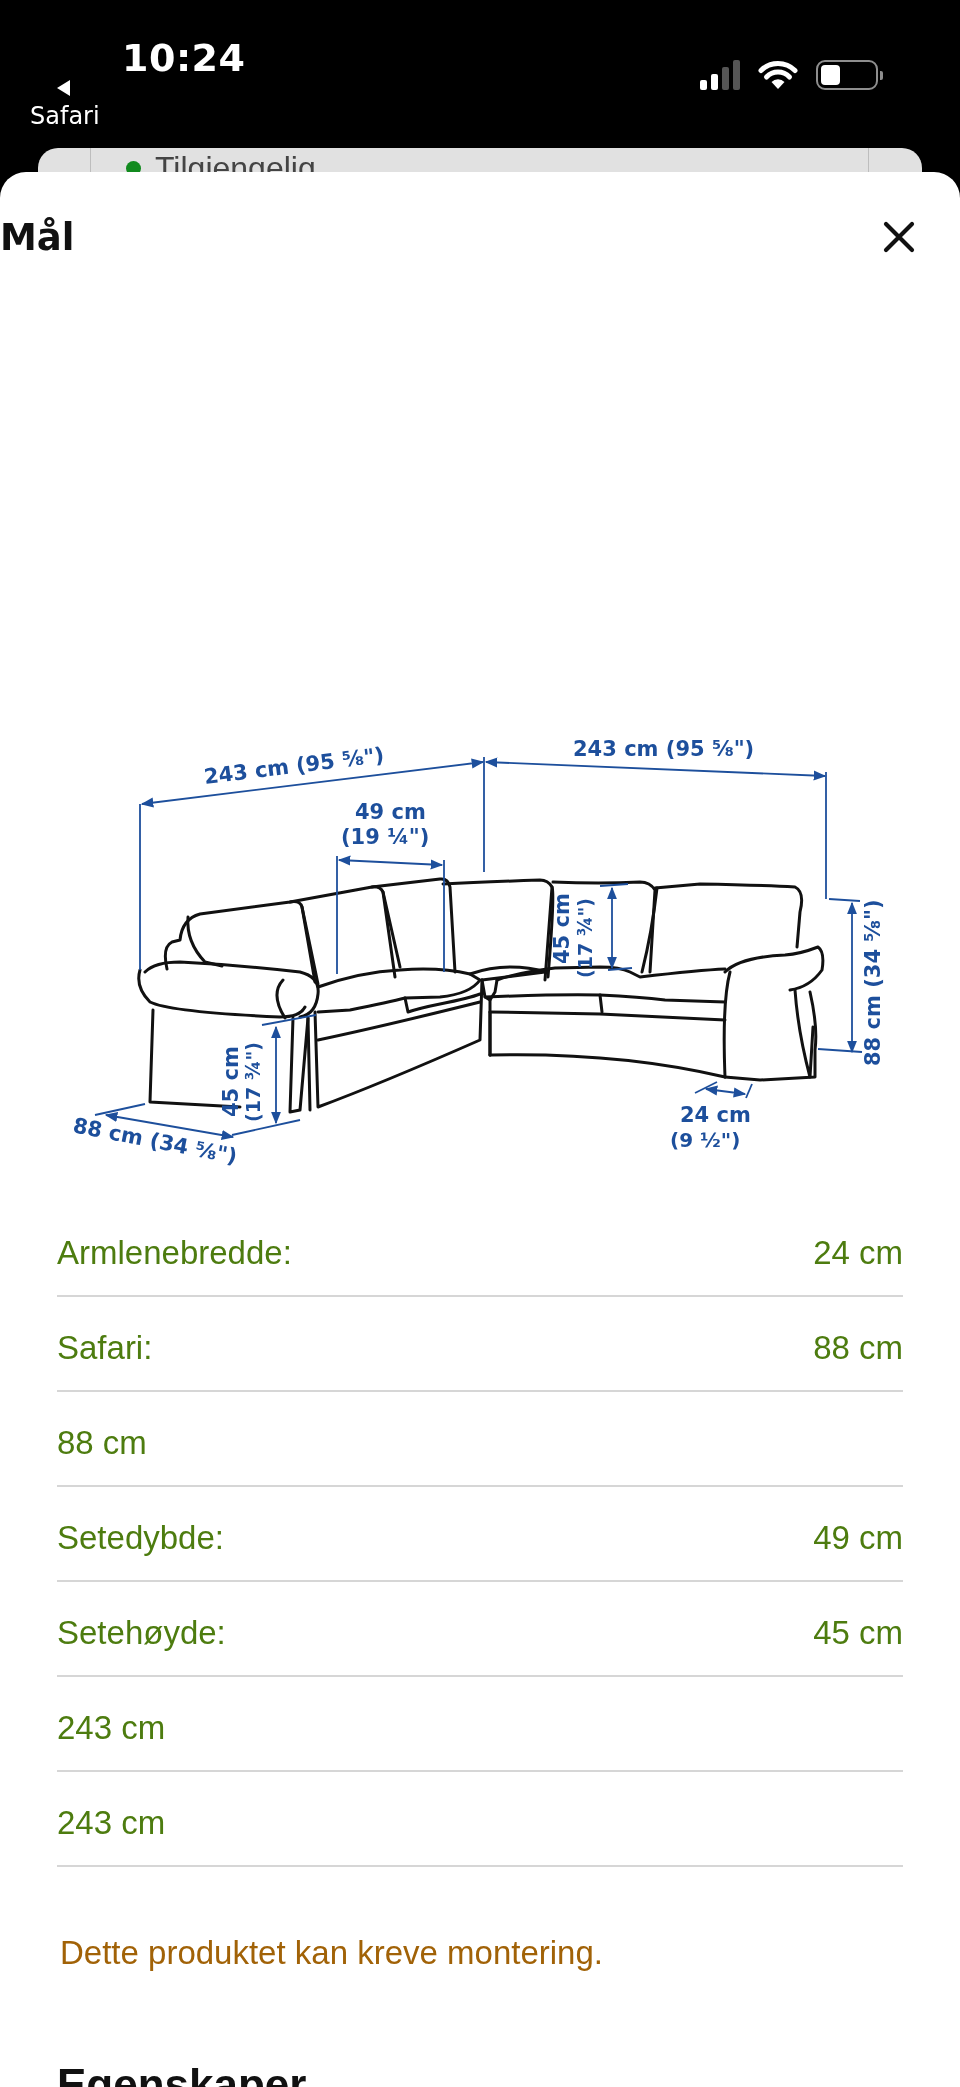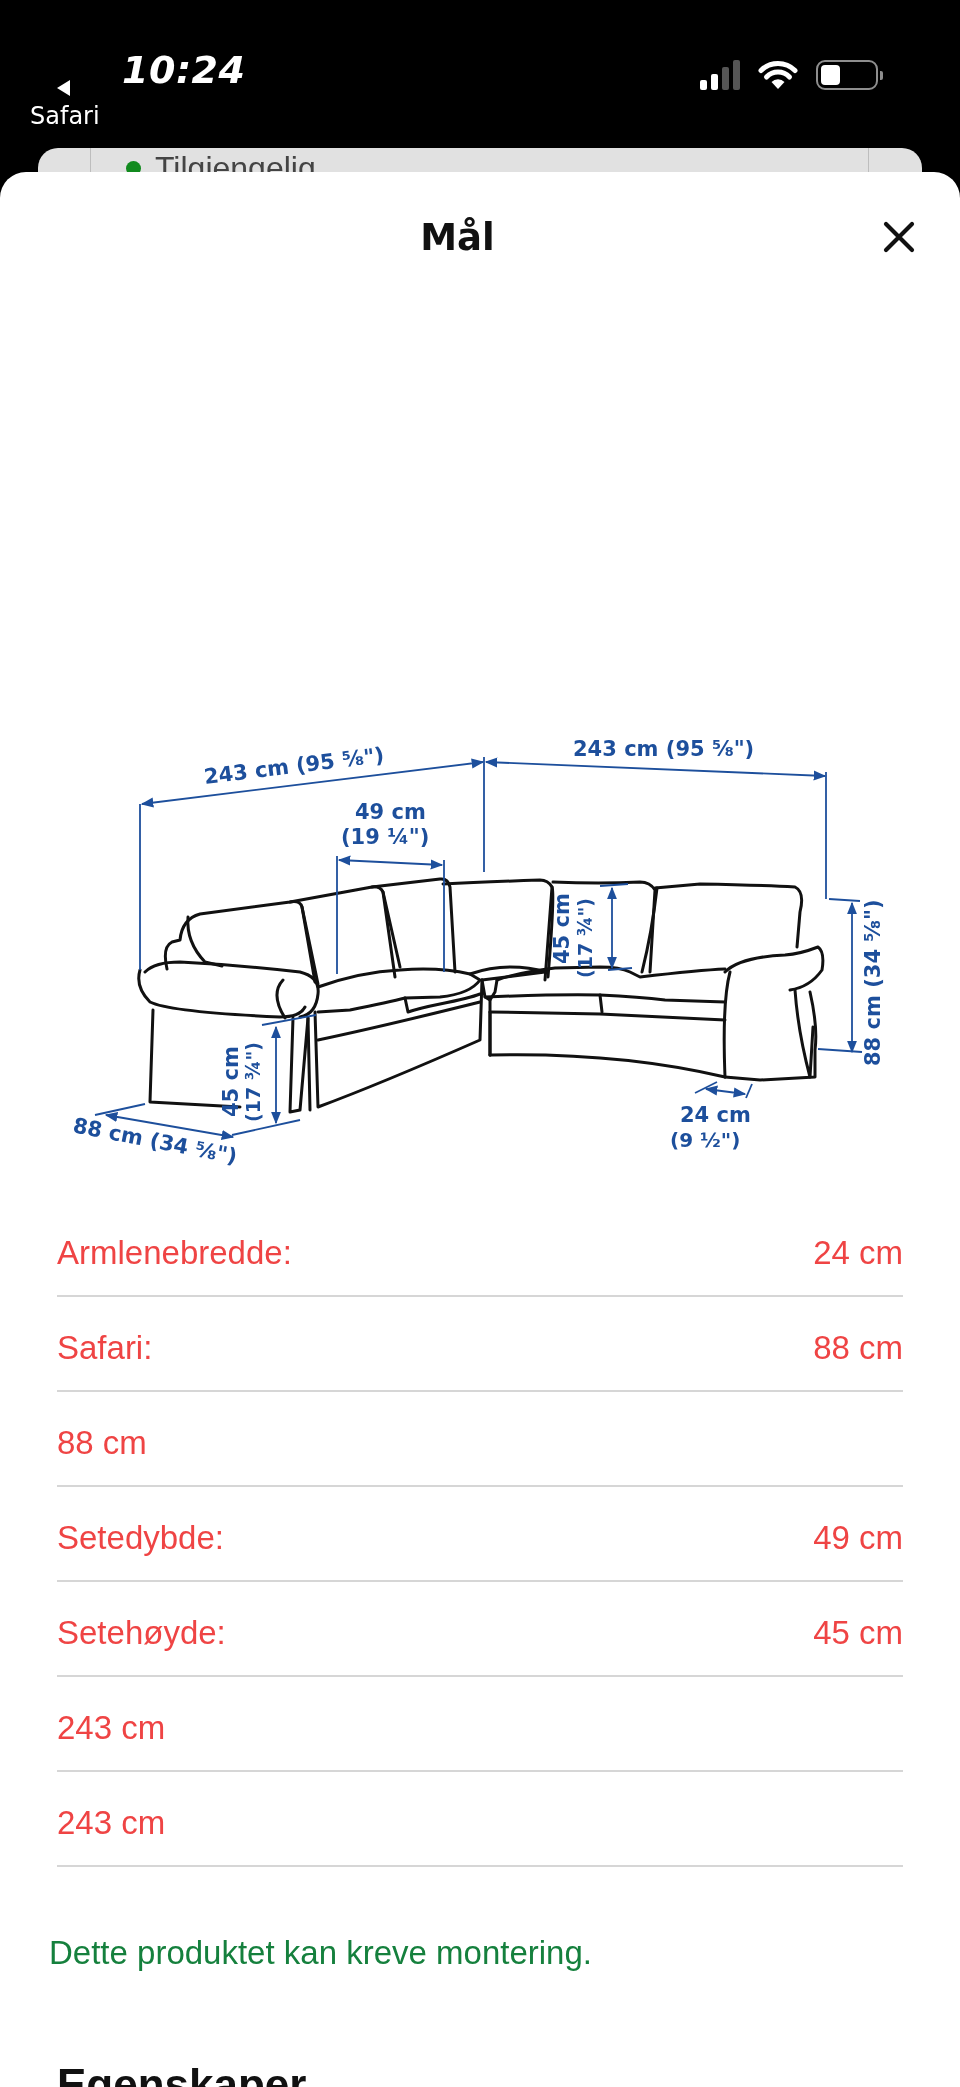--- a/index.html
+++ b/index.html
@@ -1,50 +1,50 @@
 <!DOCTYPE html>
 <html><head>
 <meta charset="utf-8">
 <style>
   * { box-sizing: border-box; margin: 0; padding: 0; }
   html, body { width: 960px; height: 2087px; overflow: hidden; background: #000; }
   body { font-family: "Liberation Sans", sans-serif; position: relative; }
 
   
   .status-bar { position: absolute; left: 0; top: 0; width: 960px; height: 140px; background: #000; color: #fff; }
-  .time { position: absolute; left: 122px; top: 48px; font-size: 38px; font-weight: 600; letter-spacing: 0.5px; font-family: "DejaVu Sans", sans-serif; font-style: italic; }
+  .time { position: absolute; left: 122px; top: 36px; font-size: 38px; font-weight: 600; letter-spacing: 0.5px; font-family: "DejaVu Sans", sans-serif; }
   .back-app { position: absolute; left: 30px; top: 80px; font-size: 24px; display: flex; align-items: center; gap: 6px; font-family: "DejaVu Sans", sans-serif; flex-direction: column; }
   .back-app .tri { width: 0; height: 0; border-top: 8px solid transparent; border-bottom: 8px solid transparent; border-right: 13px solid #fff; margin-right: 2px; }
   .status-icons { position: absolute; right: 82px; top: 60px; display: flex; align-items: center; gap: 18px; }
   .signal { display: flex; align-items: flex-end; gap: 4px; height: 30px; }
   .signal span { width: 7px; border-radius: 2px; background: #fff; }
   .signal span.dim { background: #555; }
   .battery { width: 62px; height: 30px; border: 2.5px solid #8e8e8e; border-radius: 9px; position: relative; padding: 3px; }
   .battery .level { width: 19px; height: 100%; background: #fff; border-radius: 4px; }
   .battery::after { content: ""; position: absolute; right: -7px; top: 9px; width: 3px; height: 9px; background: #8e8e8e; border-radius: 0 2px 2px 0; }
 
   
   .bg-card { position: absolute; left: 38px; top: 148px; width: 884px; height: 60px; background: #e1e1e1; border-radius: 20px 20px 0 0; }
   .bg-card .vline { position: absolute; top: 0; width: 1px; height: 60px; background: #bdbdbd; }
   .bg-card .avail { position: absolute; left: 88px; top: 2px; display: flex; align-items: center; gap: 14px; font-size: 32px; color: #444; }
   .bg-card .dot { width: 15px; height: 15px; border-radius: 50%; background: #118a1e; }
 
   
   .sheet { position: absolute; left: 0; top: 172px; width: 960px; height: 1915px; background: #fff; border-radius: 26px 26px 0 0; overflow: hidden; }
-  .sheet-title { position: absolute; left: 0; top: 44px; width: 915px; text-align: center; font-size: 37px; font-weight: 700; color: #111; font-family: "DejaVu Sans", sans-serif; }
+  .sheet-title { position: absolute; left: 0; top: 44px; width: 915px; font-size: 37px; font-weight: 700; color: #111; font-family: "DejaVu Sans", sans-serif; }
   .close-btn { position: absolute; right: 38px; top: 42px; width: 46px; height: 46px; display: flex; align-items: center; justify-content: center; cursor: pointer; }
 
   .diagram { position: absolute; left: 0; top: 368px; width: 960px; height: 660px; }
 
   .dim-list { position: absolute; left: 57px; top: 1018px; width: 846px; }
-  .dim-row { height: 95px; display: flex; align-items: center; justify-content: space-between; border-bottom: 2px solid #d6d6d6; font-size: 33px; color: #ef4444; }
+  .dim-row { height: 95px; display: flex; align-items: center; justify-content: space-between; border-bottom: 2px solid #d6d6d6; font-size: 33px; color: #4d7c0f; }
   .dim-row .lbl { padding-top: 8px; }
   .dim-row .val { padding-top: 8px; }
 
-  .note { position: absolute; left: 49px; top: 1760px; font-size: 33px; color: #15803d; }
+  .note { position: absolute; left: 60px; top: 1760px; font-size: 33px; color: #a16207; }
   .next-heading { position: absolute; left: 57px; top: 2060px; font-size: 44px; font-weight: 700; color: #111; }
 </style>
 </head>
 <body>
 
 <div class="status-bar">
   <div class="time">10:24</div>
   <div class="back-app">
     <span class="tri"></span>
     <span>Safari</span>

